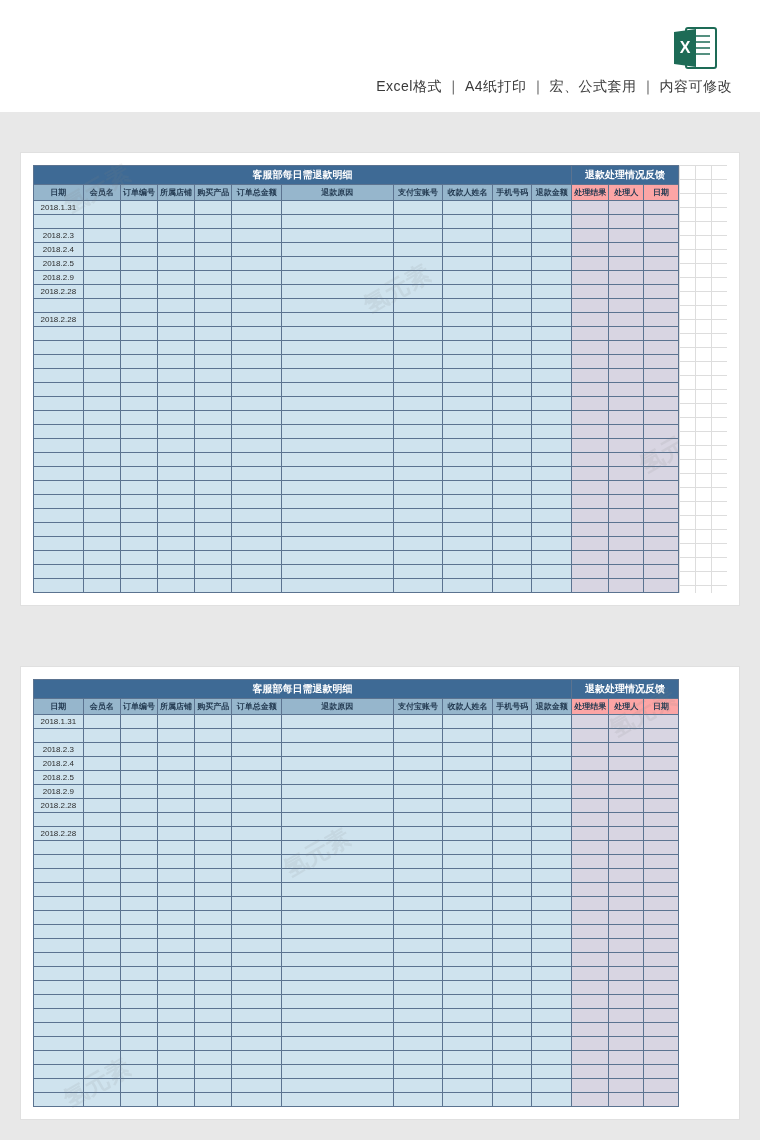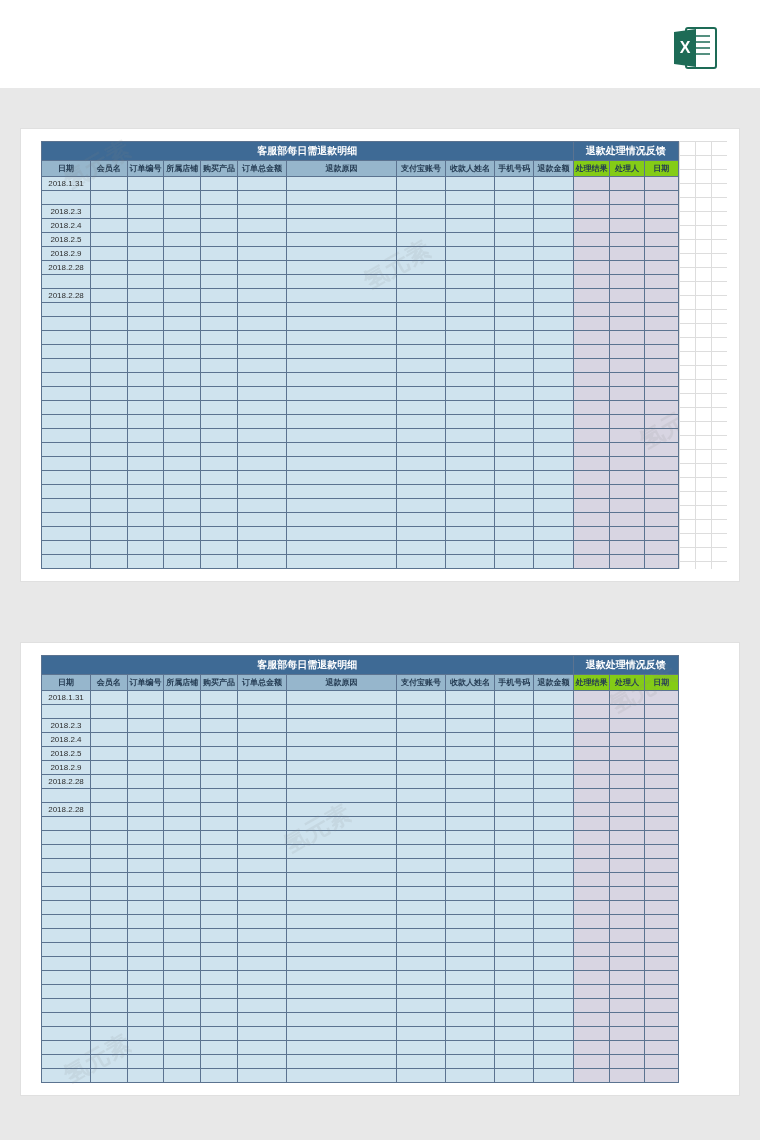--- a/index.html
+++ b/index.html
@@ -73,21 +73,21 @@
       font-weight: 700;
       height: 18px;
     }
     tr.col-header th {
       background: #96b6cc;
       color: #243b52;
       font-weight: 600;
       height: 16px;
     }
     tr.col-header th.feedback-col {
-      background: #84cc16;
+      background: #fca5a5;
     }
     tr.data-row td {
       background: #cfe3ee;
       color: #2d2d2d;
     }
     tr.data-row td.feedback-cell {
       background: #d8d5e2;
     }
     .sheet-wrap {
       position: relative;
@@ -99,21 +99,20 @@
       right: 12px;
       width: 48px;
       background-image:
         linear-gradient(to bottom, #ddd 1px, transparent 1px),
         linear-gradient(to right, #ddd 1px, transparent 1px);
       background-size: 16px 14px;
       background-color: #fff;
     }
     .table-clip {
       margin-right: 48px;
-      margin-left: 8px;
     }
     .watermark {
       position: absolute;
       color: rgba(128,128,128,0.12);
       font-size: 24px;
       transform: rotate(-30deg);
       pointer-events: none;
       font-weight: 600;
     }
   </style>
@@ -127,20 +126,21 @@
         <rect x="14" y="4" width="30" height="40" rx="2" fill="#fff" stroke="#1d6b56" stroke-width="2"></rect>
         <line x1="20" y1="12" x2="38" y2="12" stroke="#1d6b56" stroke-width="1.5"></line>
         <line x1="20" y1="18" x2="38" y2="18" stroke="#1d6b56" stroke-width="1.5"></line>
         <line x1="20" y1="24" x2="38" y2="24" stroke="#1d6b56" stroke-width="1.5"></line>
         <line x1="20" y1="30" x2="38" y2="30" stroke="#1d6b56" stroke-width="1.5"></line>
         <polygon points="2,8 24,5 24,43 2,40" fill="#1d6b56"></polygon>
         <text x="13" y="29" font-size="16" fill="#fff" text-anchor="middle" font-weight="bold" font-family="Arial">X</text>
       </svg>
     </span>
   </div>
+  <div class="subtitle-row">Excel格式 ｜ A4纸打印 ｜ 宏、公式套用 ｜ 内容可修改</div>
 </div>
 
 <div class="preview-area">
 
   <div class="sheet-preview sheet-wrap">
     <span class="watermark" style="top:20px;left:40px">氢元素</span>
     <span class="watermark" style="top:120px;left:340px">氢元素</span>
     <span class="watermark" style="top:280px;right:30px">氢元素</span>
     <div class="grid-right"></div>
     <div class="table-clip">

